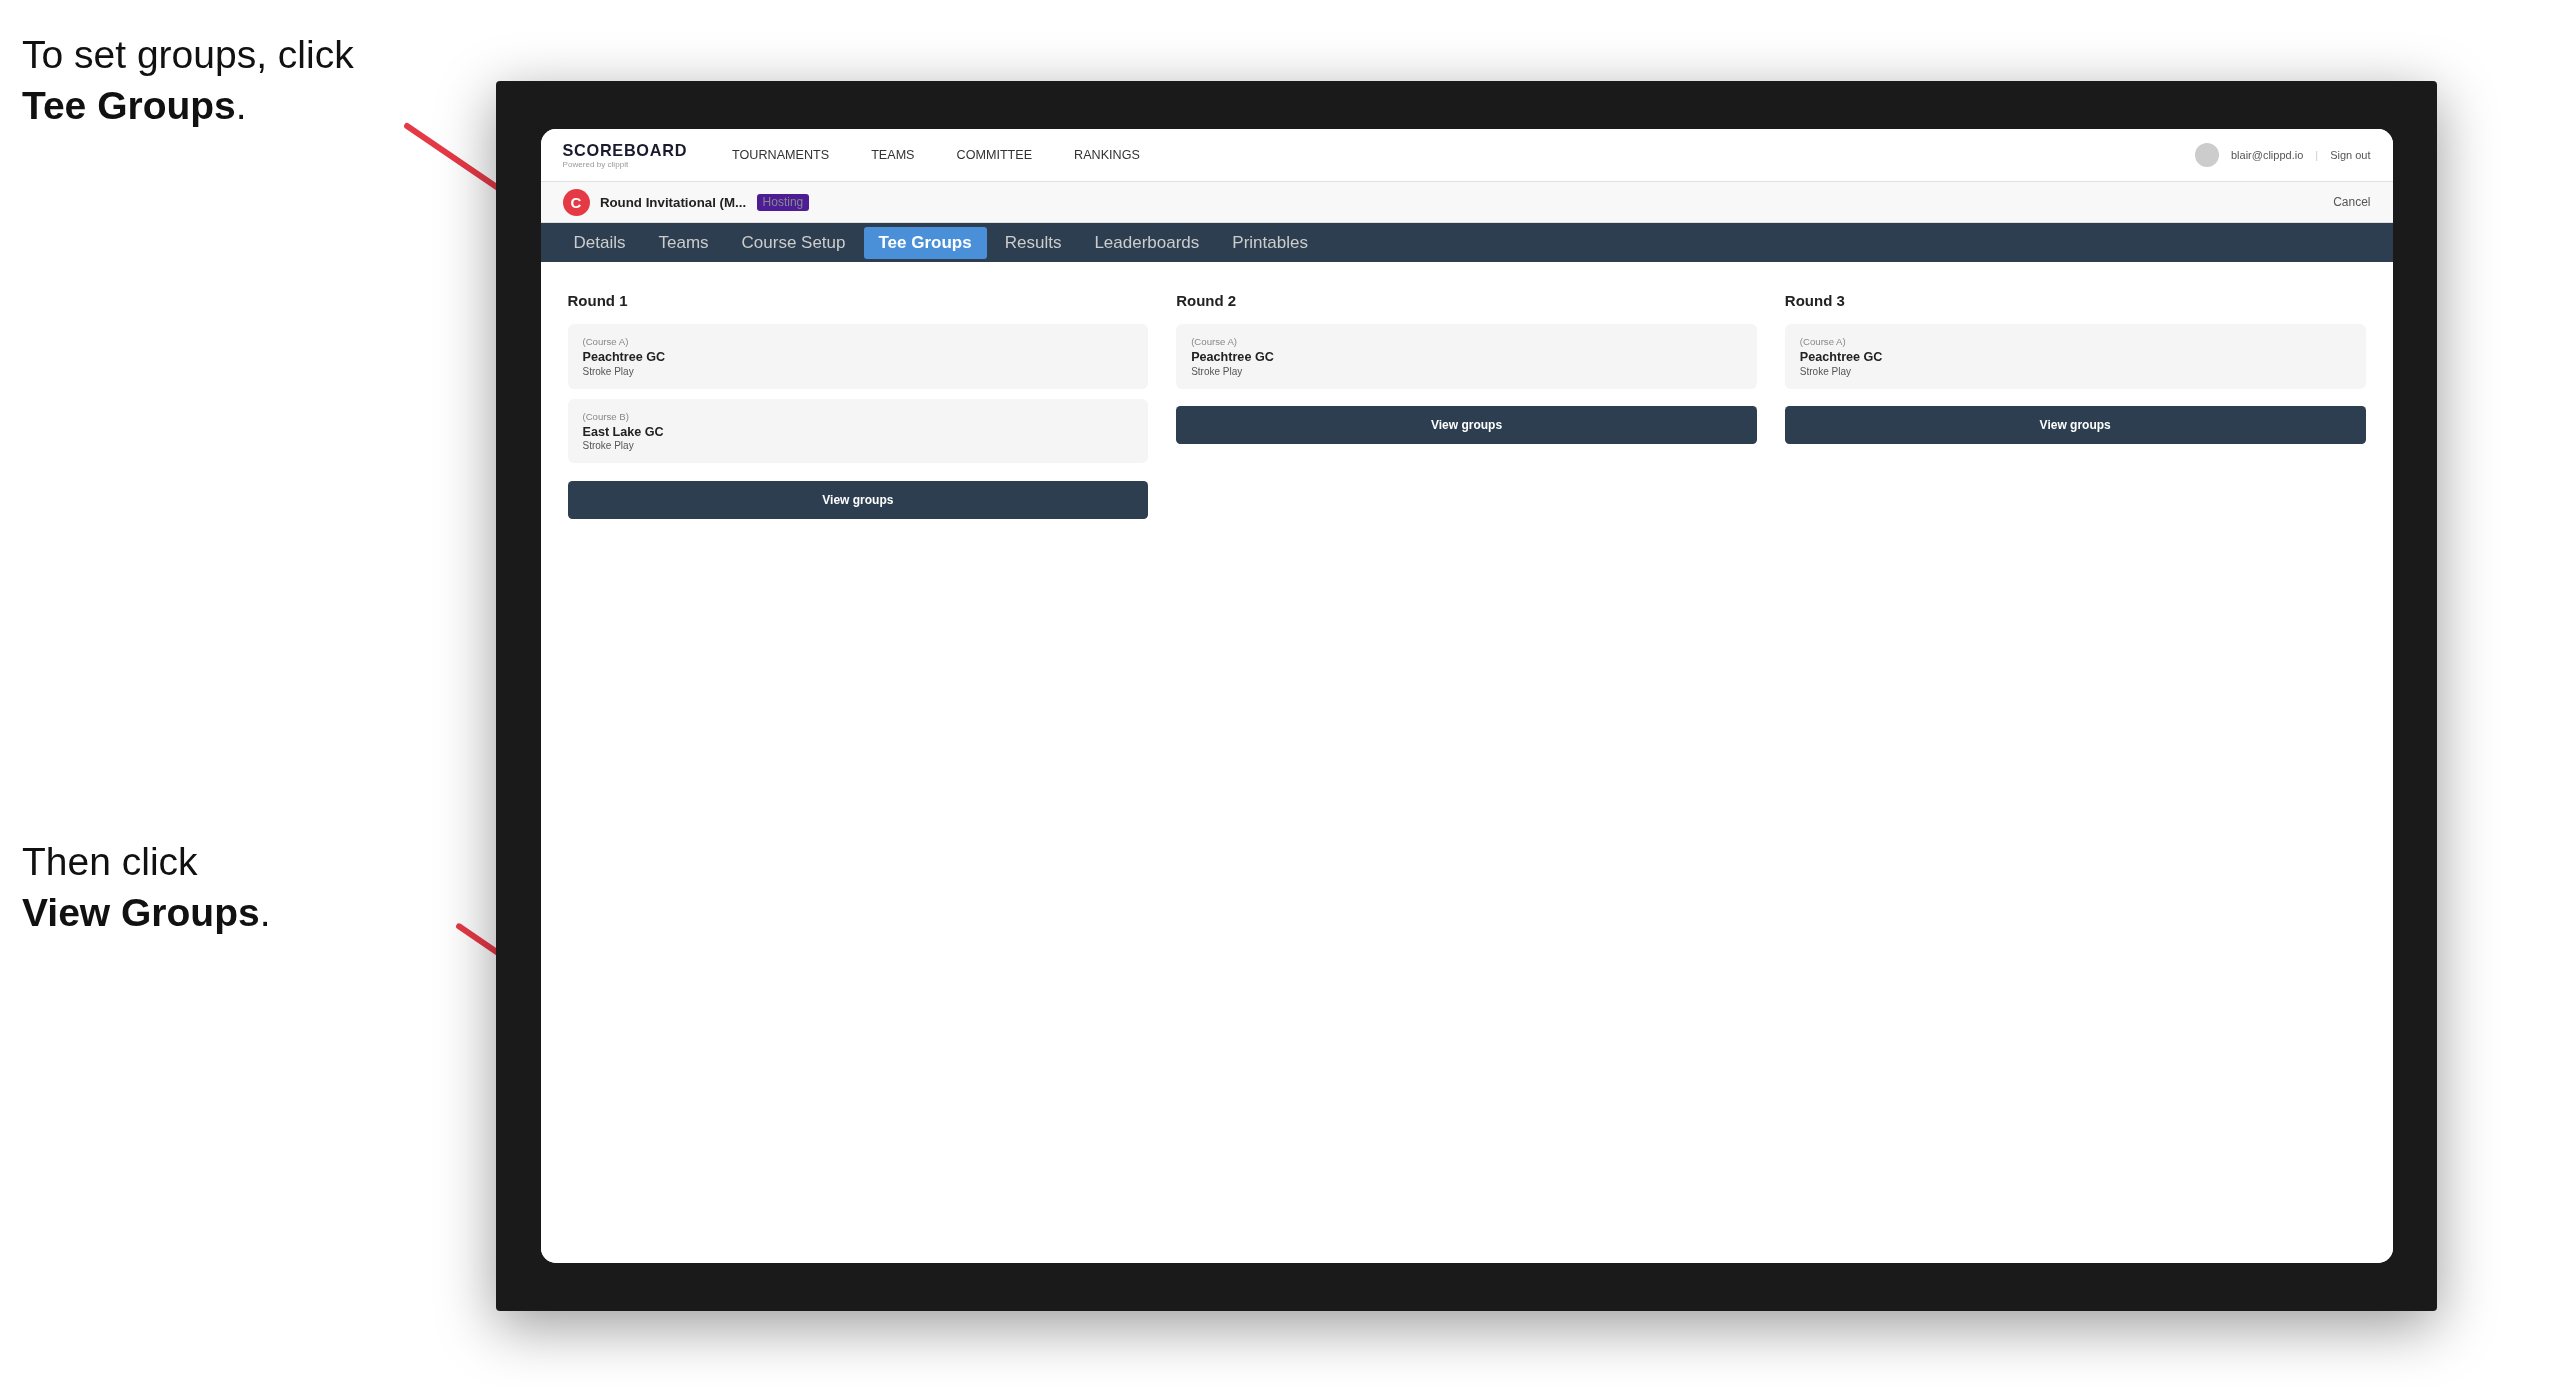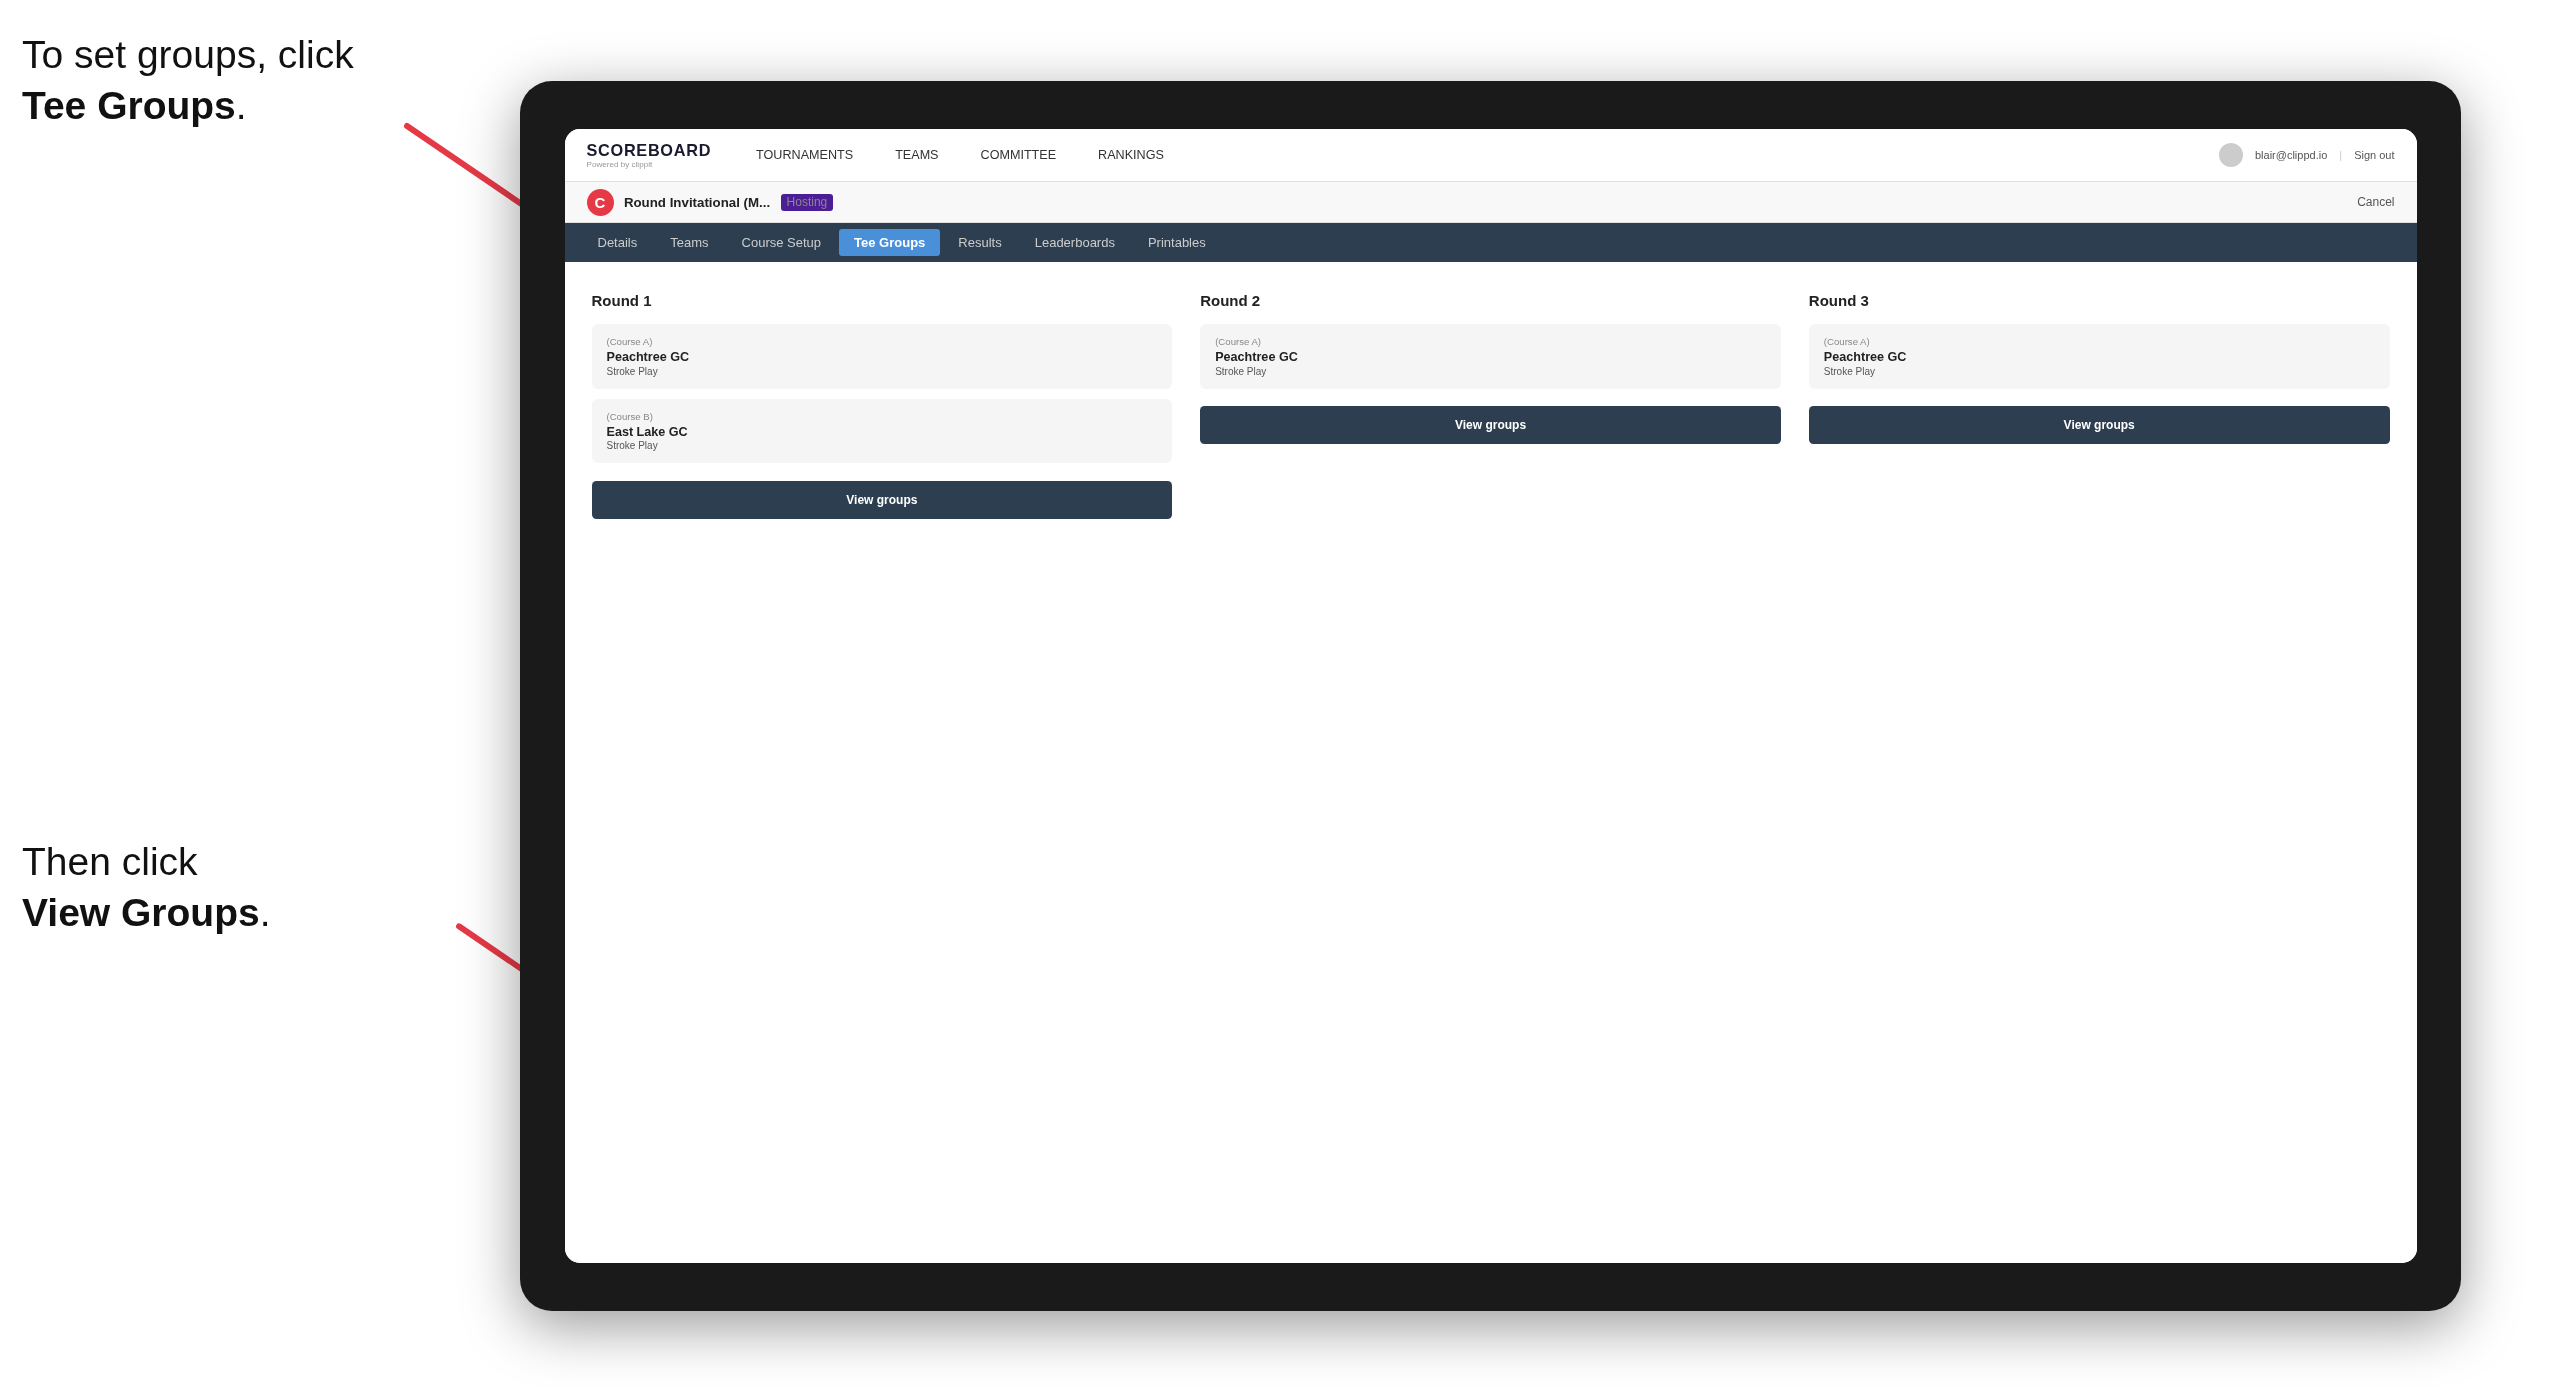--- a/index.html
+++ b/index.html
@@ -36,26 +36,25 @@
     .instruction-bottom .bold { font-weight: 800; }
 
     
     .tablet {
       position: absolute;
       top: 81px;
       left: 496px;
       width: 1941px;
       height: 1230px;
       background: #1a1a1a;
-      border-radius: 32px;
+      border-radius: 4px;
       box-shadow: 0 15px 59px rgba(0,0,0,0.4);
       display: flex;
       align-items: center;
       justify-content: center;
-      margin-left: 24px;
     }
 
     .tablet-screen {
       width: 1852px;
       height: 1134px;
       background: #ffffff;
       border-radius: 15px;
       overflow: hidden;
       display: flex;
       flex-direction: column;
@@ -175,21 +174,21 @@
       background: #2c3e50;
       height: 39px;
       display: flex;
       align-items: center;
       padding: 0 18px;
       gap: 3px;
     }
 
     .tab-item {
       padding: 6px 15px;
-      font-size: 13px;
+      font-size: 17px;
       color: #ccc;
       cursor: pointer;
       border-radius: 3px;
     }
 
     .tab-item.active {
       background: #4a90d9;
       color: #ffffff;
       font-weight: 600;
     }

